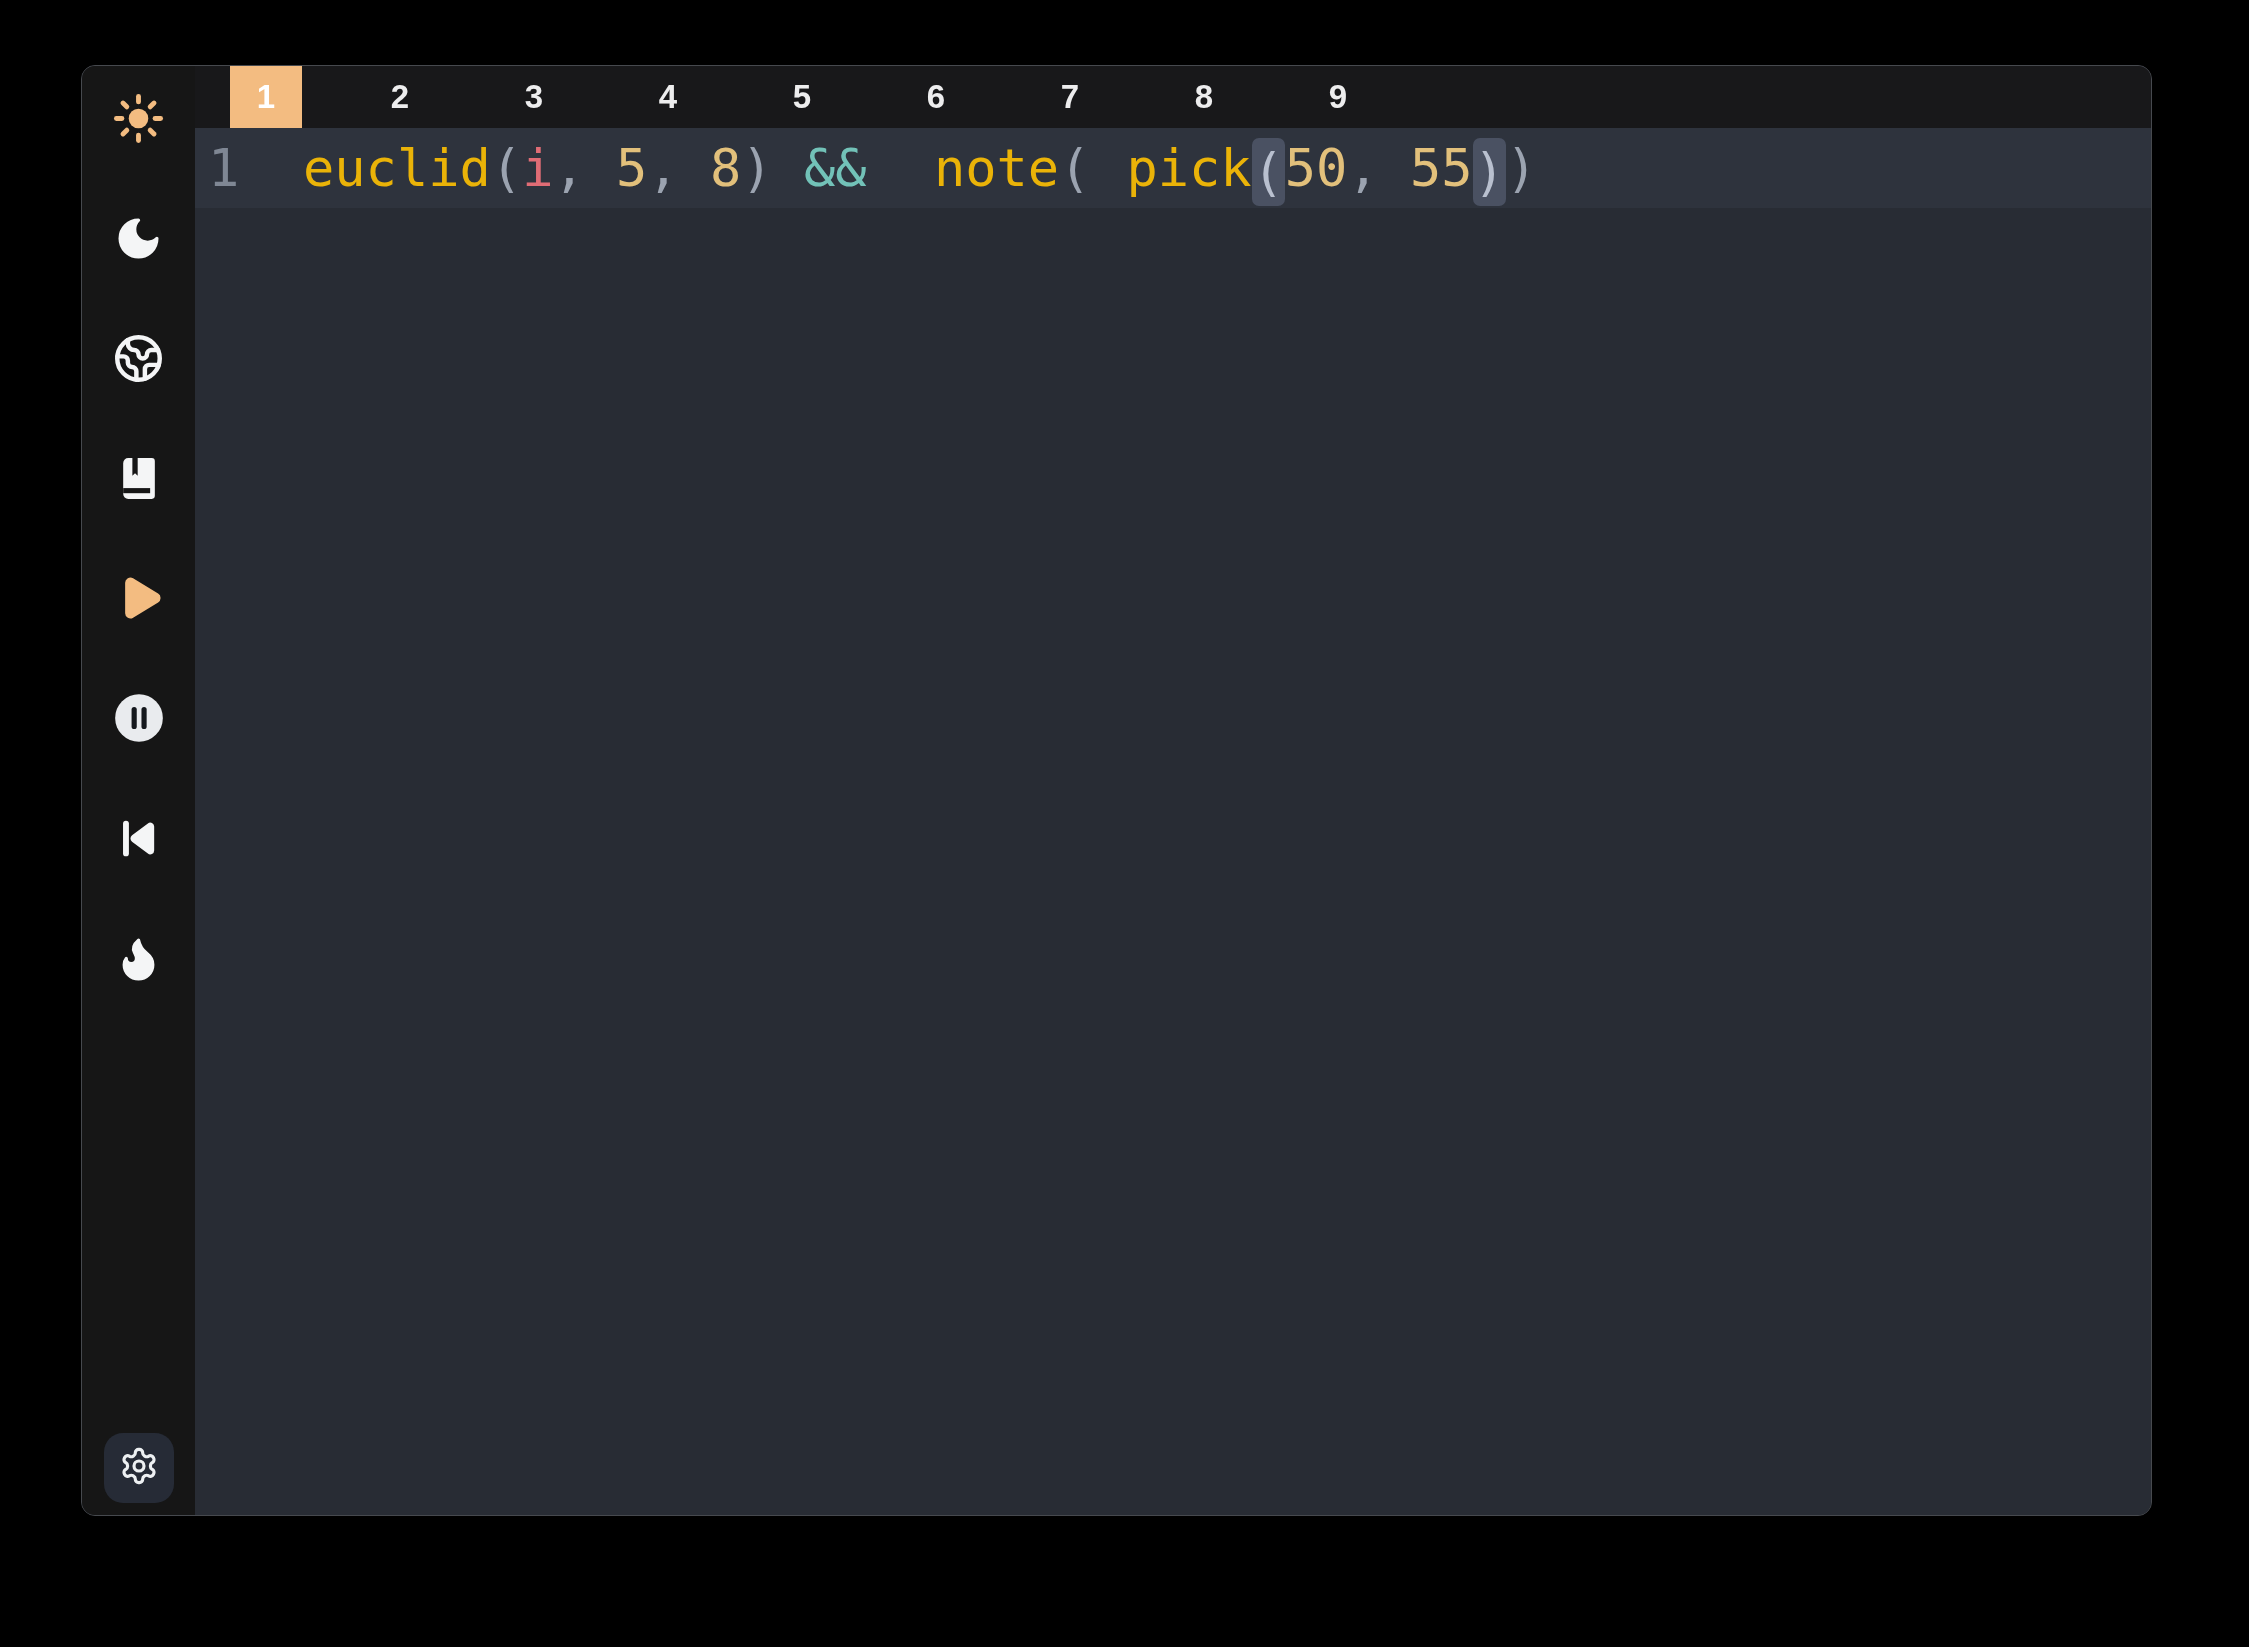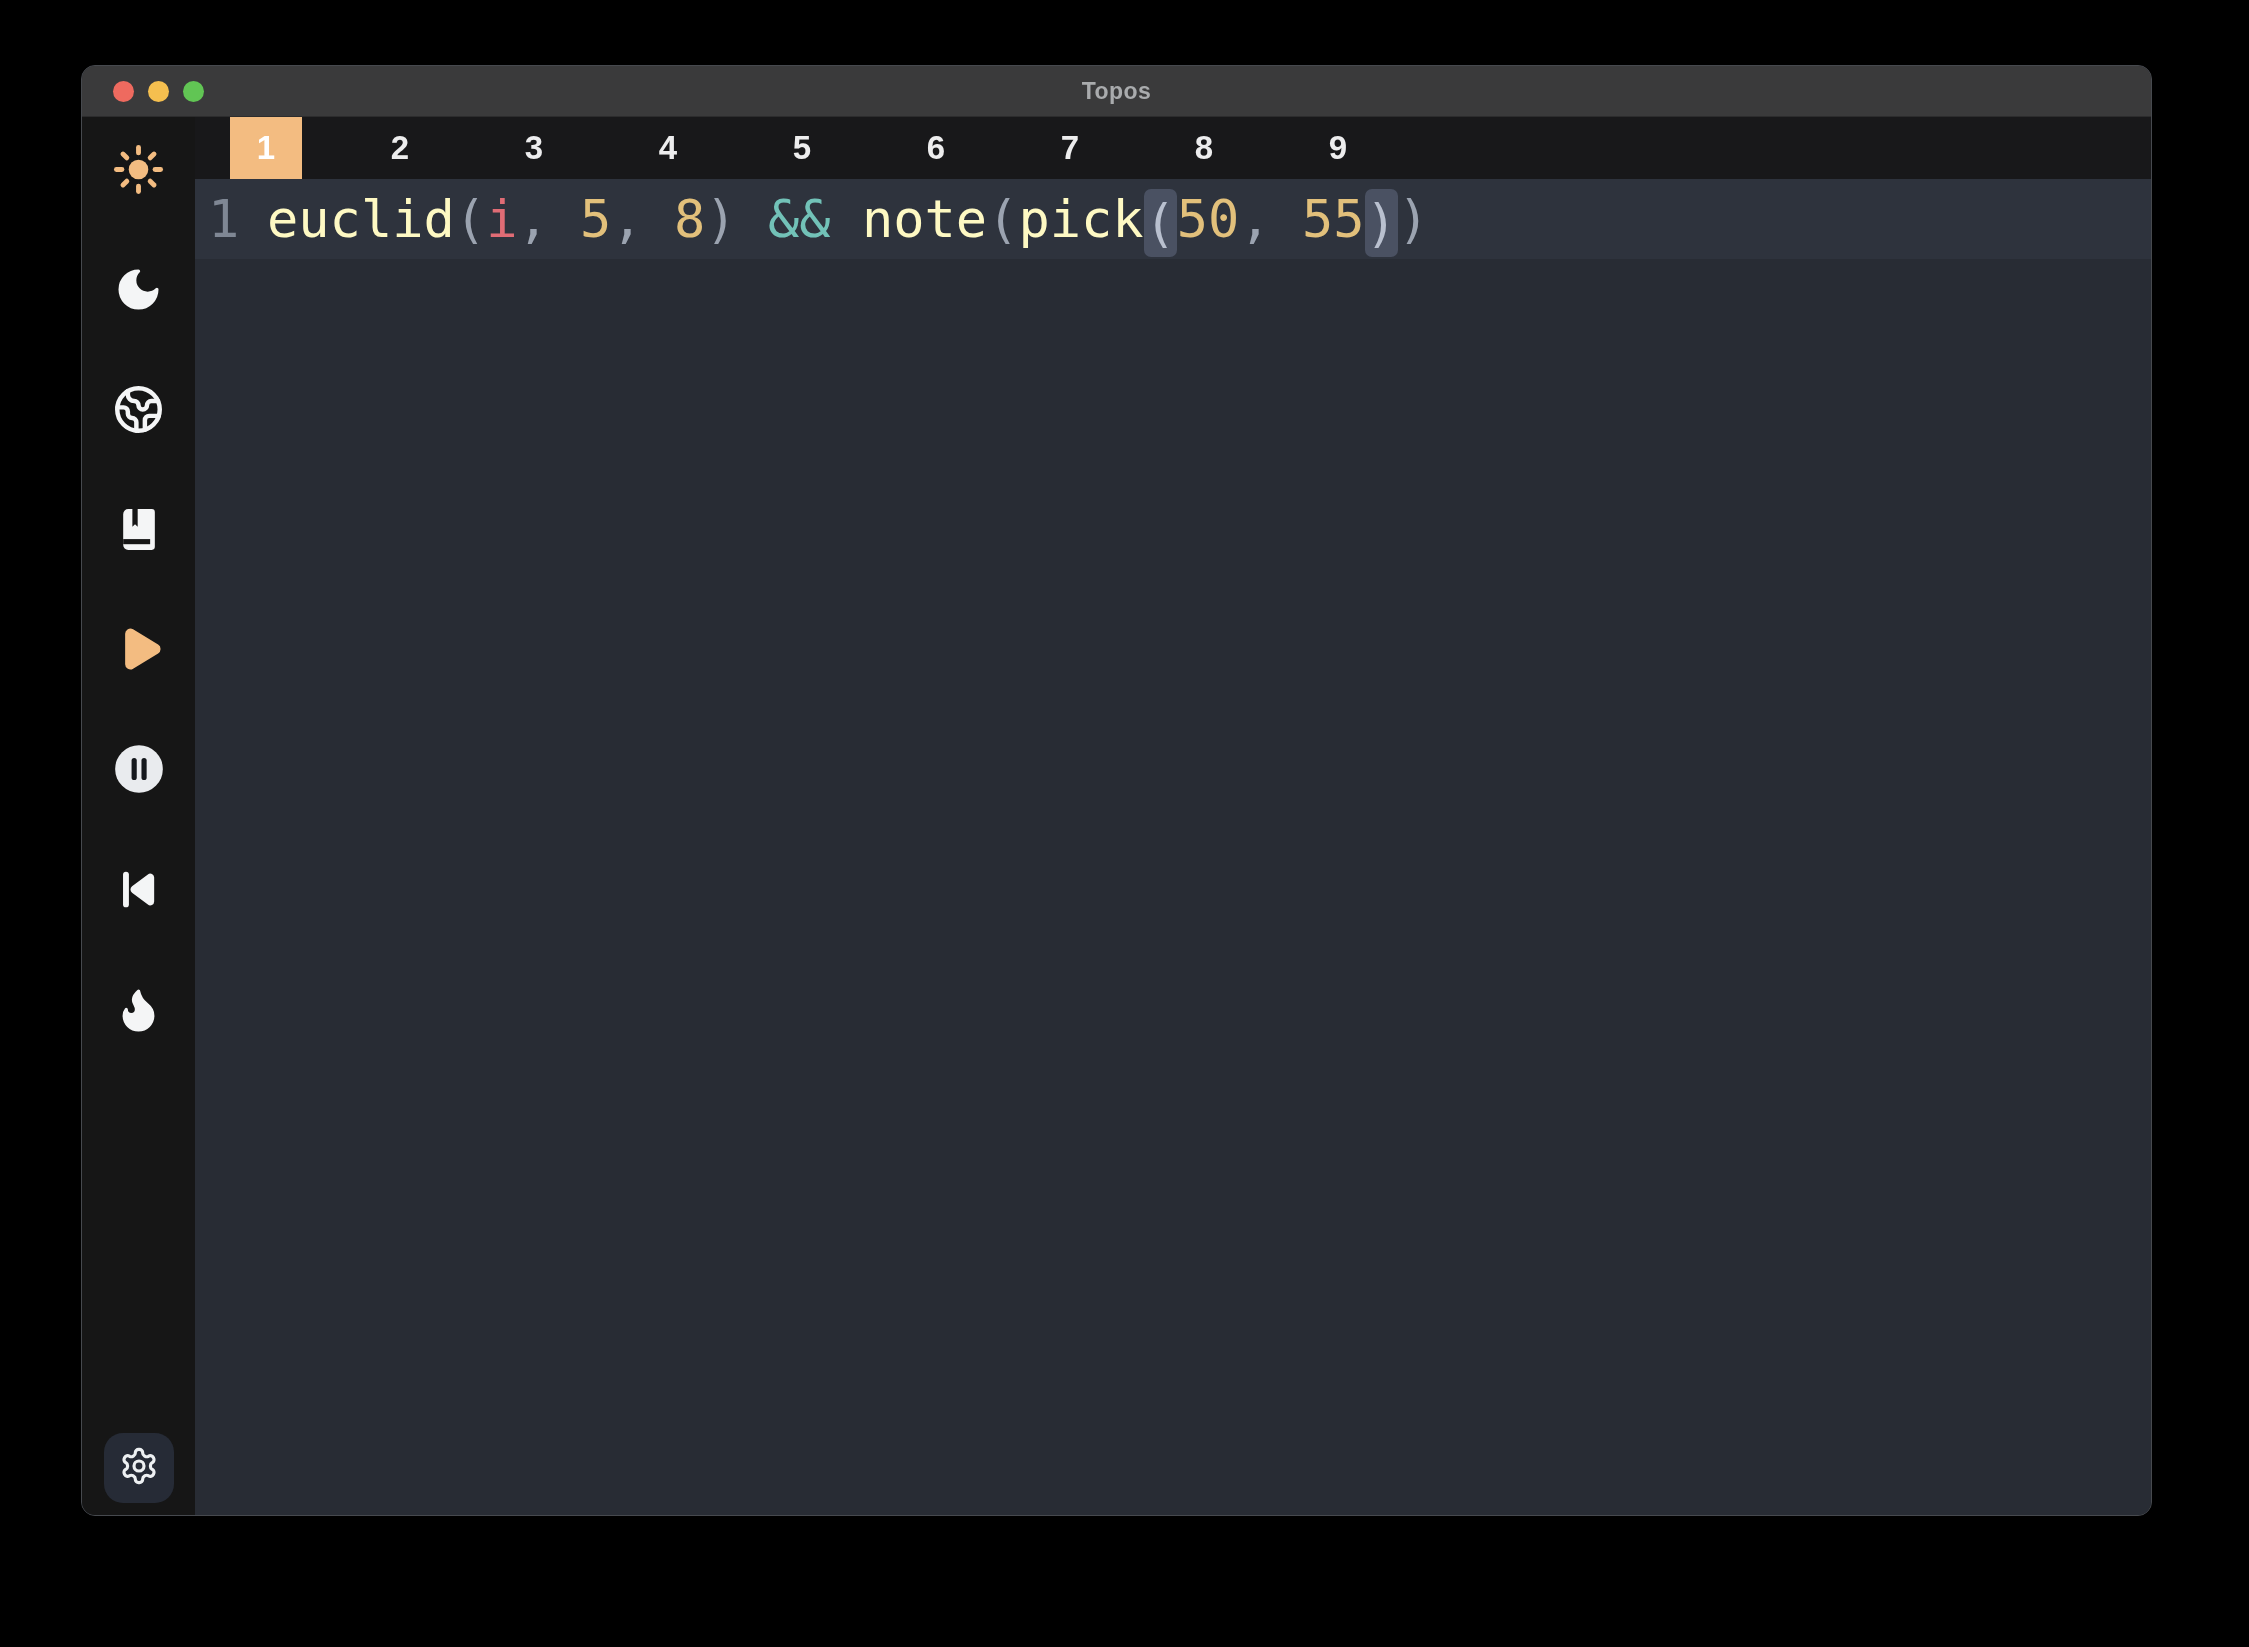--- a/index.html
+++ b/index.html
@@ -80,48 +80,40 @@
   .line {
     display:flex; flex-direction:row; align-items:center;
     height:80px; line-height:80px; white-space:pre;
   }
   .line.active { background:#2e333d; }
   .ln {
     flex:0 0 59px; width:59px; padding-left:13px;
     color:#7f8794;
   }
   .code { margin-left:13px; }
-  .tok-function { color:#fef9c3; }
+  .tok-function { color:#eab308;margin-left:36px; }
   .tok-variable { color:#e06c75; }
   .tok-number   { color:#e2c07b; }
   .tok-operator { color:#72c2b8; }
   .tok-punct    { color:#9ba3b0; }
   .tok-punct-matched {
     color:#b9c0cf;
     background:#4a5162;
     border-radius:7px;
     display:inline-block;
     padding:3.5px 0.9px;
     line-height:61px;
     vertical-align:middle;
   }
 </style>
 </head>
 <body>
 
 <div class="window">
 
-  <div class="titlebar">
-    <div class="lights">
-      <div class="light" style="background:#ee6a5f"></div>
-      <div class="light" style="background:#f5bf4f"></div>
-      <div class="light" style="background:#61c554"></div>
-    </div>
-    <span class="title">Topos</span>
-  </div>
 
   <div class="app">
 
     <div class="sidebar">
 
       <button class="icon-btn">
         <span>
           <svg width="51" height="51" viewBox="0 0 24 24" fill="none" stroke="#f3bc81" stroke-width="2.3" stroke-linecap="round">
             <circle cx="12" cy="12" r="4.6" fill="#f3bc81" stroke="none"></circle>
             <path d="M12 1.6v2.6"></path>

